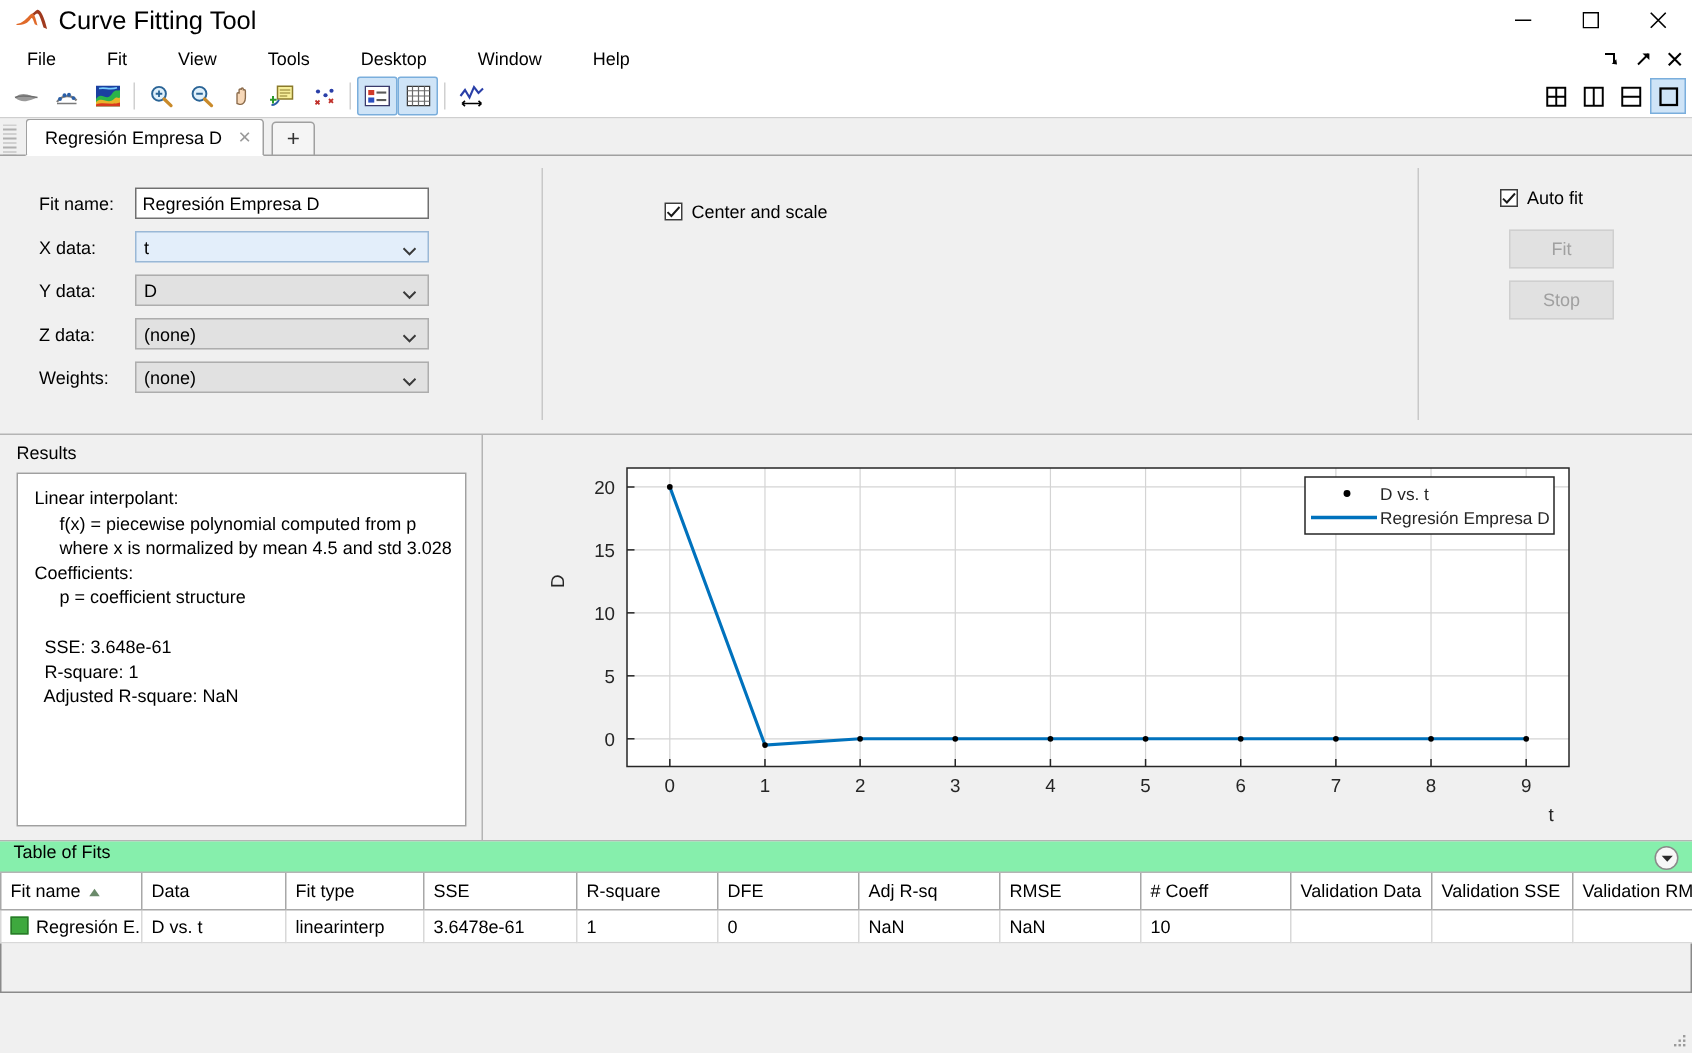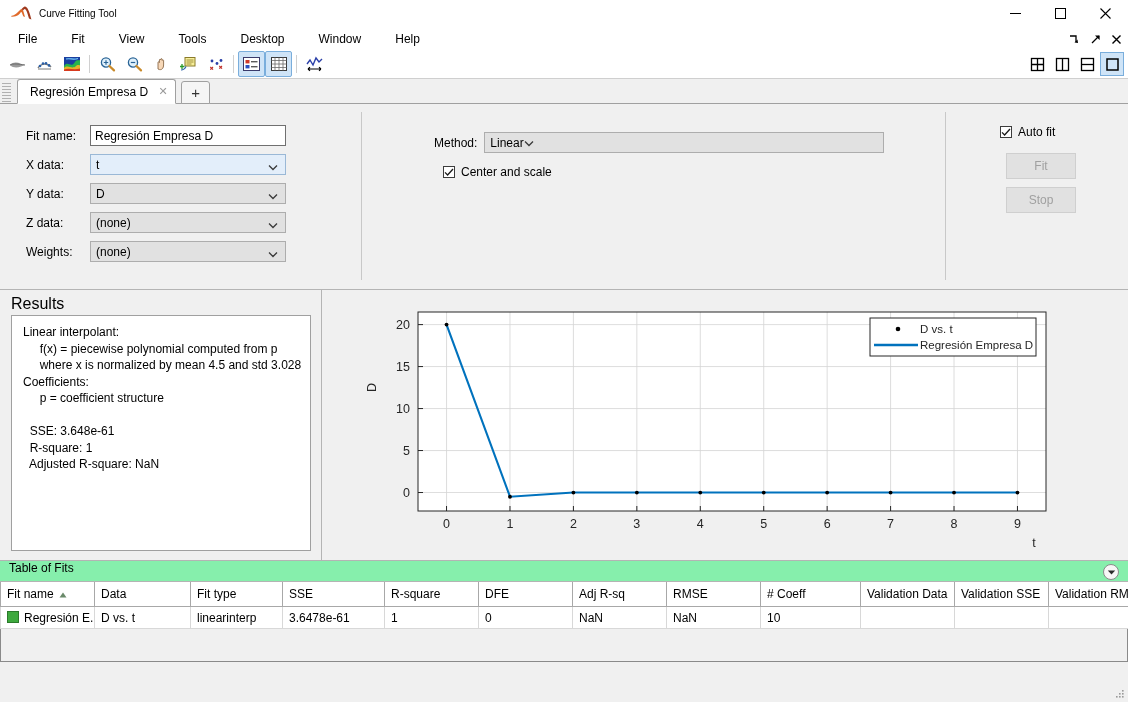--- a/index.html
+++ b/index.html
@@ -6,21 +6,21 @@
   body{
     width:1128px;height:702px;overflow:hidden;
     font-family:"Liberation Sans",sans-serif;
     font-size:12px;color:#000;background:#f0f0f0;
     -webkit-font-smoothing:antialiased;
   }
   
   .titlebar{height:27px;background:#fff;display:flex;align-items:center;
             border-bottom:1px solid #fff;position:relative;}
   .tb-logo{width:22px;height:16px;margin-left:10px;margin-right:7px;position:relative;}
-  .tb-title{font-size:10px;color:#000;}
+  .tb-title{font-size:17px;color:#000;}
   .tb-ctrls{position:absolute;right:0;top:0;height:27px;display:flex;}
   .tb-btn{width:45px;height:27px;display:flex;align-items:center;justify-content:center;}
   
   .menubar{height:22px;background:#fff;display:flex;align-items:center;padding-left:9px;
            position:relative;gap:16px;}
   .menu-item{padding:2px 9px;font-size:12px;cursor:default;}
   .menubar-right{position:absolute;right:6px;top:0;height:22px;display:flex;align-items:center;gap:9px;}
   .mb-icon{width:12px;height:12px;display:flex;align-items:center;justify-content:center;}
   
   .toolbar{height:28px;background:#fff;display:flex;align-items:center;padding-left:4px;
@@ -68,21 +68,21 @@
   .cbrow{display:flex;align-items:center;margin-top:12px;margin-left:9px;}
   .cbox{width:12px;height:12px;border:1px solid #3c3c3c;background:#fff;box-sizing:border-box;
         display:flex;align-items:center;justify-content:center;margin-right:6px;}
   .rightcol{position:absolute;left:1000px;top:21px;}
   .btn{width:68px;height:24px;background:#e1e1e1;border:1px solid #cfcfcf;color:#a0a0a0;
        font-size:12px;display:flex;align-items:center;justify-content:center;
        font-family:"Liberation Sans",sans-serif;}
   
   .middle{height:270px;display:flex;background:#f0f0f0;}
   .resultspane{width:322px;border-right:1px solid #b4b4b4;box-sizing:border-box;position:relative;}
-  .panetitle{font-size:16px;padding:5px 0 4px 11px;}
+  .panetitle{font-size:12px;padding:5px 0 4px 11px;}
   .resultsbox{position:absolute;left:11px;top:25px;right:10px;bottom:9px;background:#fff;
               border:1px solid #a0a0a0;overflow:hidden;padding:8px 0 0 11px;}
   .rline{font-size:12px;line-height:16.5px;white-space:pre;}
   .plotpane{flex:1;position:relative;background:#f0f0f0;}
   
   .tofpane{background:#f0f0f0;border-top:1px solid #b4b4b4;position:relative;}
   .tofhdr{height:20px;display:flex;padding-left:9px;font-size:12px;
           background:#86efac;position:relative;border-bottom:1px solid #b4b4b4;}
   .collapse{position:absolute;right:9px;top:3px;width:14px;height:14px;border:1px solid #8a8a8a;
             border-radius:50%;display:flex;align-items:center;justify-content:center;background:#f7f7f7;}
@@ -332,31 +332,20 @@
         <span class="chev">
           <svg width="10" height="7" viewBox="0 0 10 7">
               <path d="M1 1.5 L5 5.5 L9 1.5" stroke="#3a3a3a" fill="none" stroke-width="1.3"></path>
             </svg>
         </span>
       </div>
     </div>
   </div>
 
   <div class="midcol">
-    <div class="methodrow">
-      <span class="ml">Method:</span>
-      <div class="msel">
-        <span>Linear</span>
-        <span class="chev">
-          <svg width="10" height="7" viewBox="0 0 10 7">
-              <path d="M1 1.5 L5 5.5 L9 1.5" stroke="#3a3a3a" fill="none" stroke-width="1.3"></path>
-            </svg>
-        </span>
-      </div>
-    </div>
     <div class="cbrow">
       <span class="cbox">
         <svg width="10" height="9" viewBox="0 0 10 9">
             <path d="M1 4.4 L3.6 7 L9 1" stroke="#1a1a1a" fill="none" stroke-width="1.3"></path>
           </svg>
       </span>
       <span>Center and scale</span>
     </div>
   </div>
 

